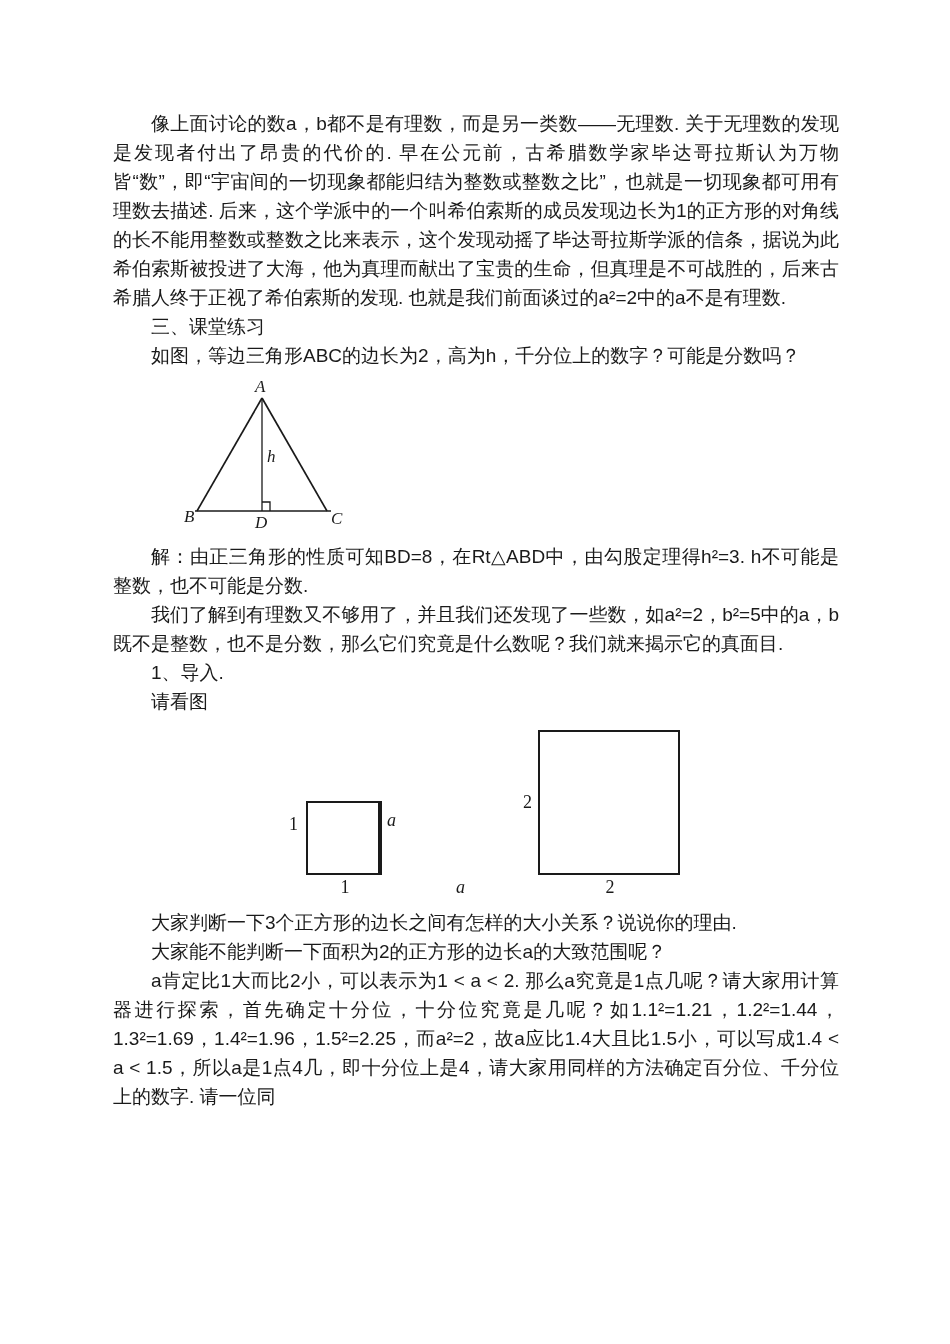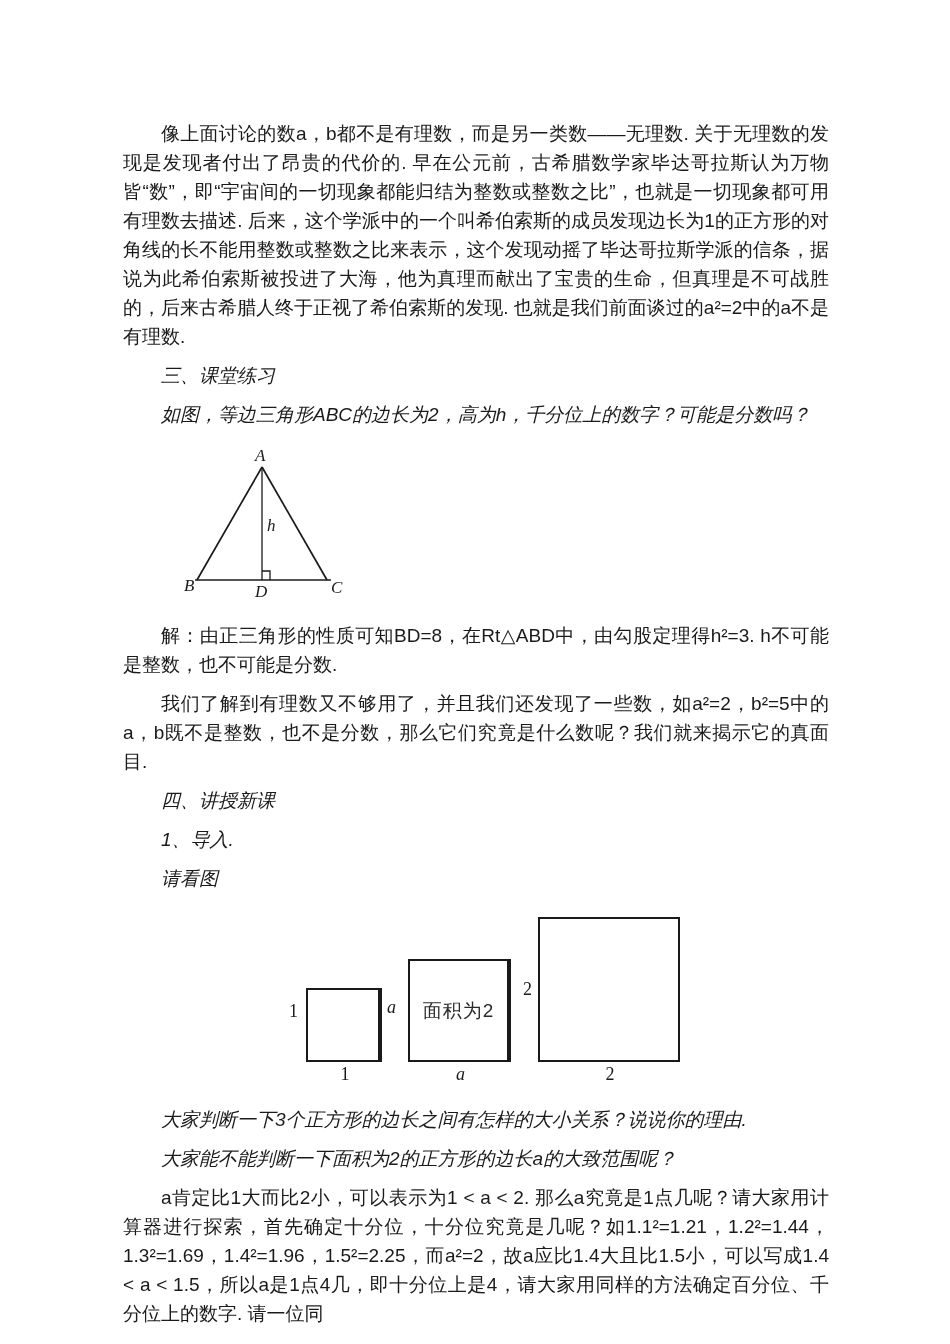--- a/index.html
+++ b/index.html
@@ -9,22 +9,22 @@
     background: #ffffff;
     font-family: "Liberation Sans", sans-serif;
     color: #1a1a1a;
     overflow: hidden;
   }
   .page { position: relative; width: 950px; height: 1344px; background: #ffffff; }
   .content {
     position: absolute; left: 113px; top: 109px; width: 726px;
     font-size: 19px; line-height: 29px; text-align: justify;
   }
-  p.para { margin: 10px; text-indent: 2em; }
-  .mt4 { margin-top: 4px; font-style: italic; }
+  p.para { margin: 0; text-indent: 2em; }
+  .mt4 { margin-top: 4px; }
   .mt6 { margin-top: 6px; }
 
   
   .fig-triangle { position: relative; width: 100%; height: 172px; }
   .fig-triangle svg { display: block; }
   .fig-triangle text {
     font-family: "Liberation Serif", serif;
     font-style: italic;
     font-size: 17px;
     fill: #1a1a1a;
@@ -81,31 +81,27 @@
         <text x="218" y="154">C</text>
         <text x="142" y="158">D</text>
         <text x="154" y="92">h</text>
       </svg>
     </div>
 
     <p class="para mt6">解：由正三角形的性质可知BD=8，在Rt△ABD中，由勾股定理得h²=3. h不可能是整数，也不可能是分数.</p>
 
     <p class="para">我们了解到有理数又不够用了，并且我们还发现了一些数，如a²=2，b²=5中的a，b既不是整数，也不是分数，那么它们究竟是什么数呢？我们就来揭示它的真面目.</p>
 
-    <p class="para mt4">四、讲授新课</p>
 
     <p class="para mt4">1、导入.</p>
 
     <p class="para mt4">请看图</p>
 
     <div class="fig-squares">
       <div class="sq sq1"></div>
-      <div class="sq sq2">
-        <span class="sq-inner">面积为2</span>
-      </div>
       <div class="sq sq3"></div>
 
       <span class="sq-lbl lbl-s1-side">1</span>
       <span class="sq-lbl lbl-s1-bot">1</span>
       <span class="sq-lbl ital lbl-s2-side">a</span>
       <span class="sq-lbl ital lbl-s2-bot">a</span>
       <span class="sq-lbl lbl-s3-side">2</span>
       <span class="sq-lbl lbl-s3-bot">2</span>
     </div>
 

